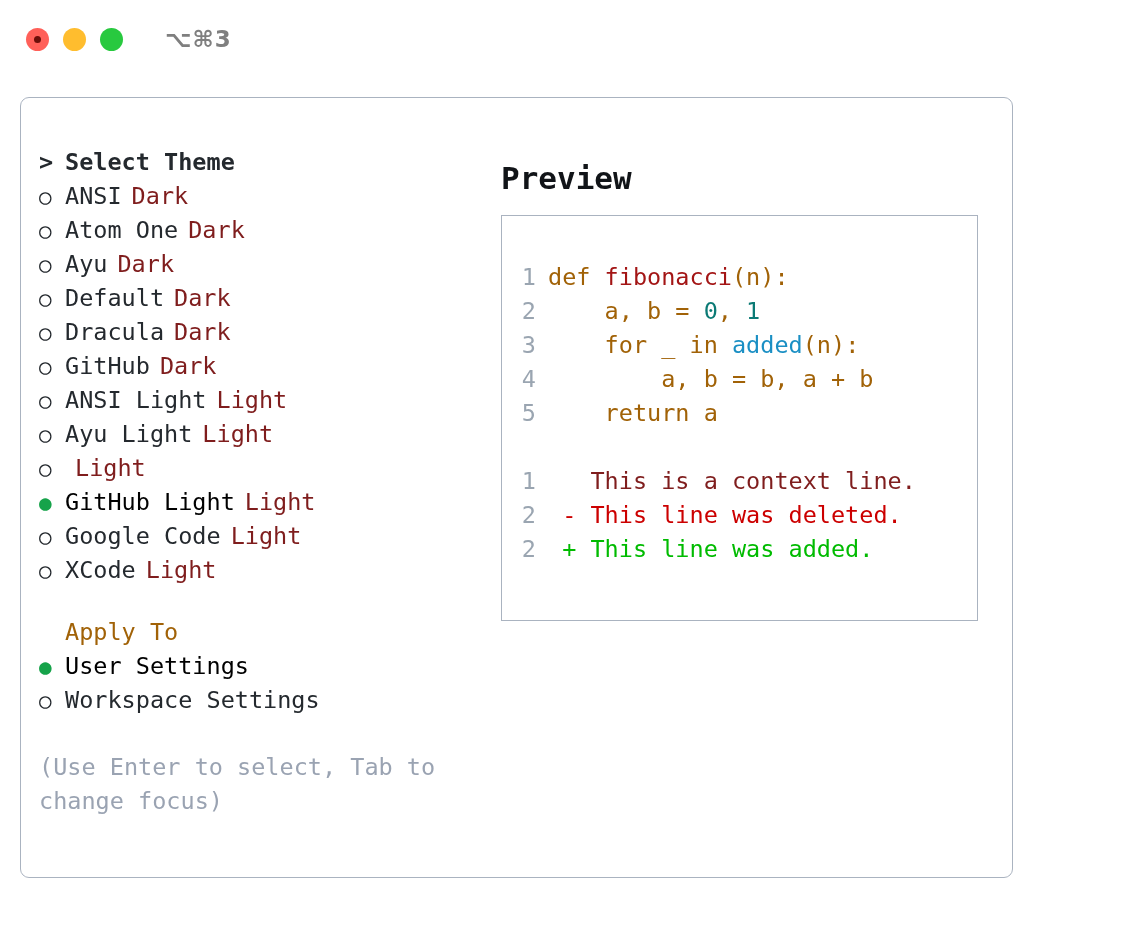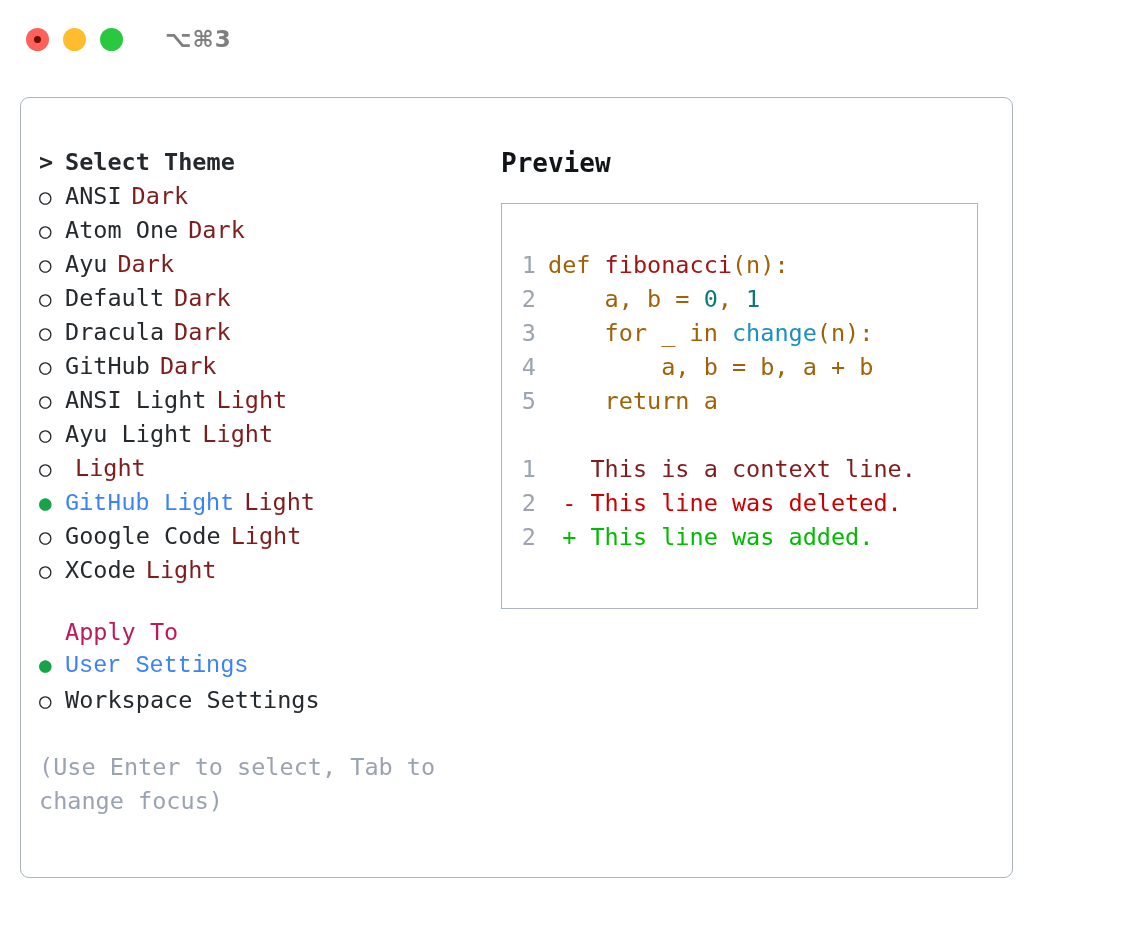--- a/index.html
+++ b/index.html
@@ -115,27 +115,27 @@
   }
   .marker.sel {
     color: #16a34a;
     font-size: 21px;
   }
   .row.header {
     font-weight: 700;
     color: #111418;
   }
   .row .label { color: #24292e; }
-  .row.selected .label { color: #3b82f6; font-family: Liberation Mono, monospace; }
+  .row.selected .label { color: #000000; }
   .row .tag {
     color: #7f1d1d;
     margin-left: 10px;
   }
   .row.section-title {
-    color: #be185d;
+    color: #a16207;
     padding-left: 26px;
   }
 
   .spacer-lg { height: 28px; }
 
   .hint {
     margin-top: 30px;
     font-size: 23.5px;
     line-height: 34px;
     color: #9aa3b2;
@@ -143,24 +143,25 @@
   }
 
   
   .right-col {
     position: absolute;
     left: 480px;
     top: 50px;
     width: 490px;
   }
   .preview-title {
-    font-size: 26px;
+    font-size: 31px;
     font-weight: 700;
     color: #111418;
     height: 34px;
+    margin-top: 12px;
   }
   .preview-box {
     margin-top: 21px;
     width: 477px;
     height: 406px;
     border: 1.6px solid #aab3c0;
     box-sizing: border-box;
     background: #ffffff;
     padding: 47px 0 0 0;
   }
@@ -241,21 +242,21 @@
         <div class="hint">(Use Enter to select, Tab to change focus)</div>
       </div>
 
       <div class="right-col">
         <div class="preview-title">Preview</div>
 
         <div class="preview-box">
           <div id="code-block">
               <div class="code-line"><span class="lineno">1</span><span><span class="code-text">def </span><span class="tok-fn">fibonacci</span><span class="code-text">(n):</span></span></div>
               <div class="code-line"><span class="lineno">2</span><span><span class="code-text">    a, b = </span><span class="tok-num">0</span><span class="code-text">, </span><span class="tok-num">1</span></span></div>
-              <div class="code-line"><span class="lineno">3</span><span><span class="code-text">    for _ in </span><span class="tok-call">change</span><span class="code-text">(n):</span></span></div>
+              <div class="code-line"><span class="lineno">3</span><span><span class="code-text">    for _ in </span><span class="tok-call">added</span><span class="code-text">(n):</span></span></div>
               <div class="code-line"><span class="lineno">4</span><span><span class="code-text">        a, b = b, a + b</span></span></div>
               <div class="code-line"><span class="lineno">5</span><span><span class="code-text">    return a</span></span></div>
             </div>
           <div class="gap-line"></div>
           <div id="diff-block">
               <div class="code-line"><span class="lineno">1</span><span class="diff-ctx">   </span><span class="diff-ctx">This is a context line.</span></div>
               <div class="code-line"><span class="lineno">2</span><span class="diff-del"> - </span><span class="diff-del">This line was deleted.</span></div>
               <div class="code-line"><span class="lineno">2</span><span class="diff-add"> + </span><span class="diff-add">This line was added.</span></div>
             </div>
         </div>

